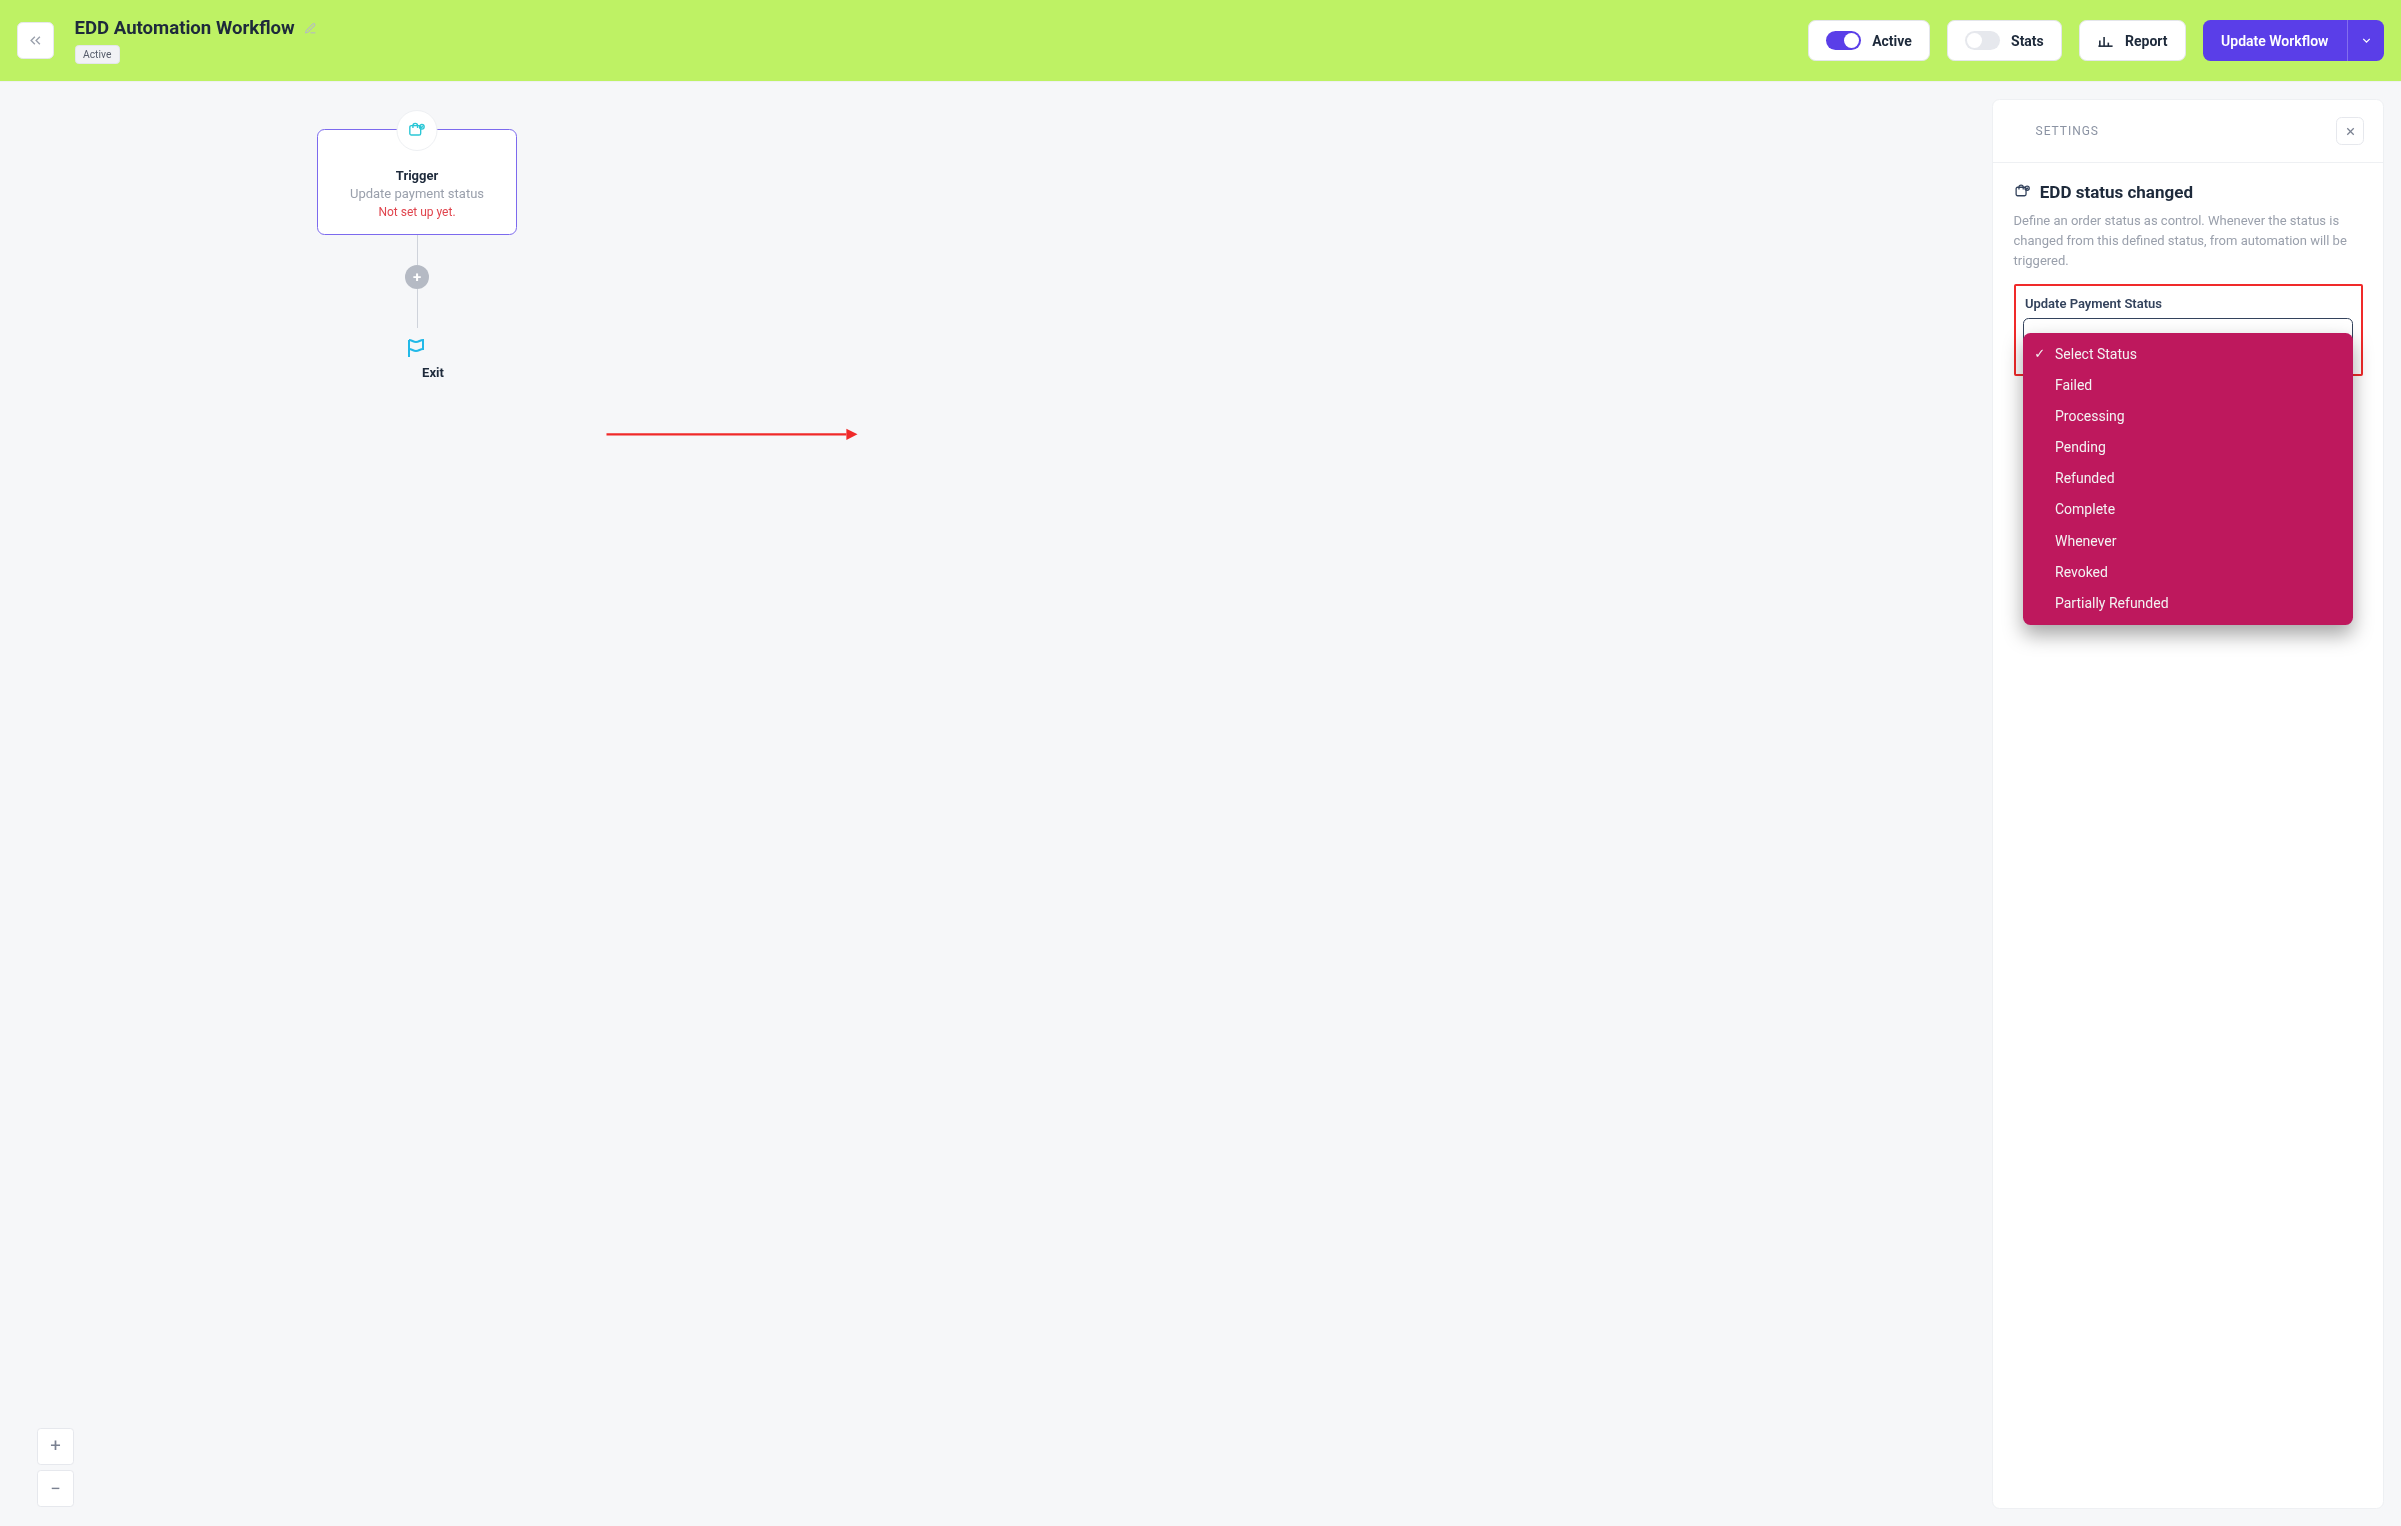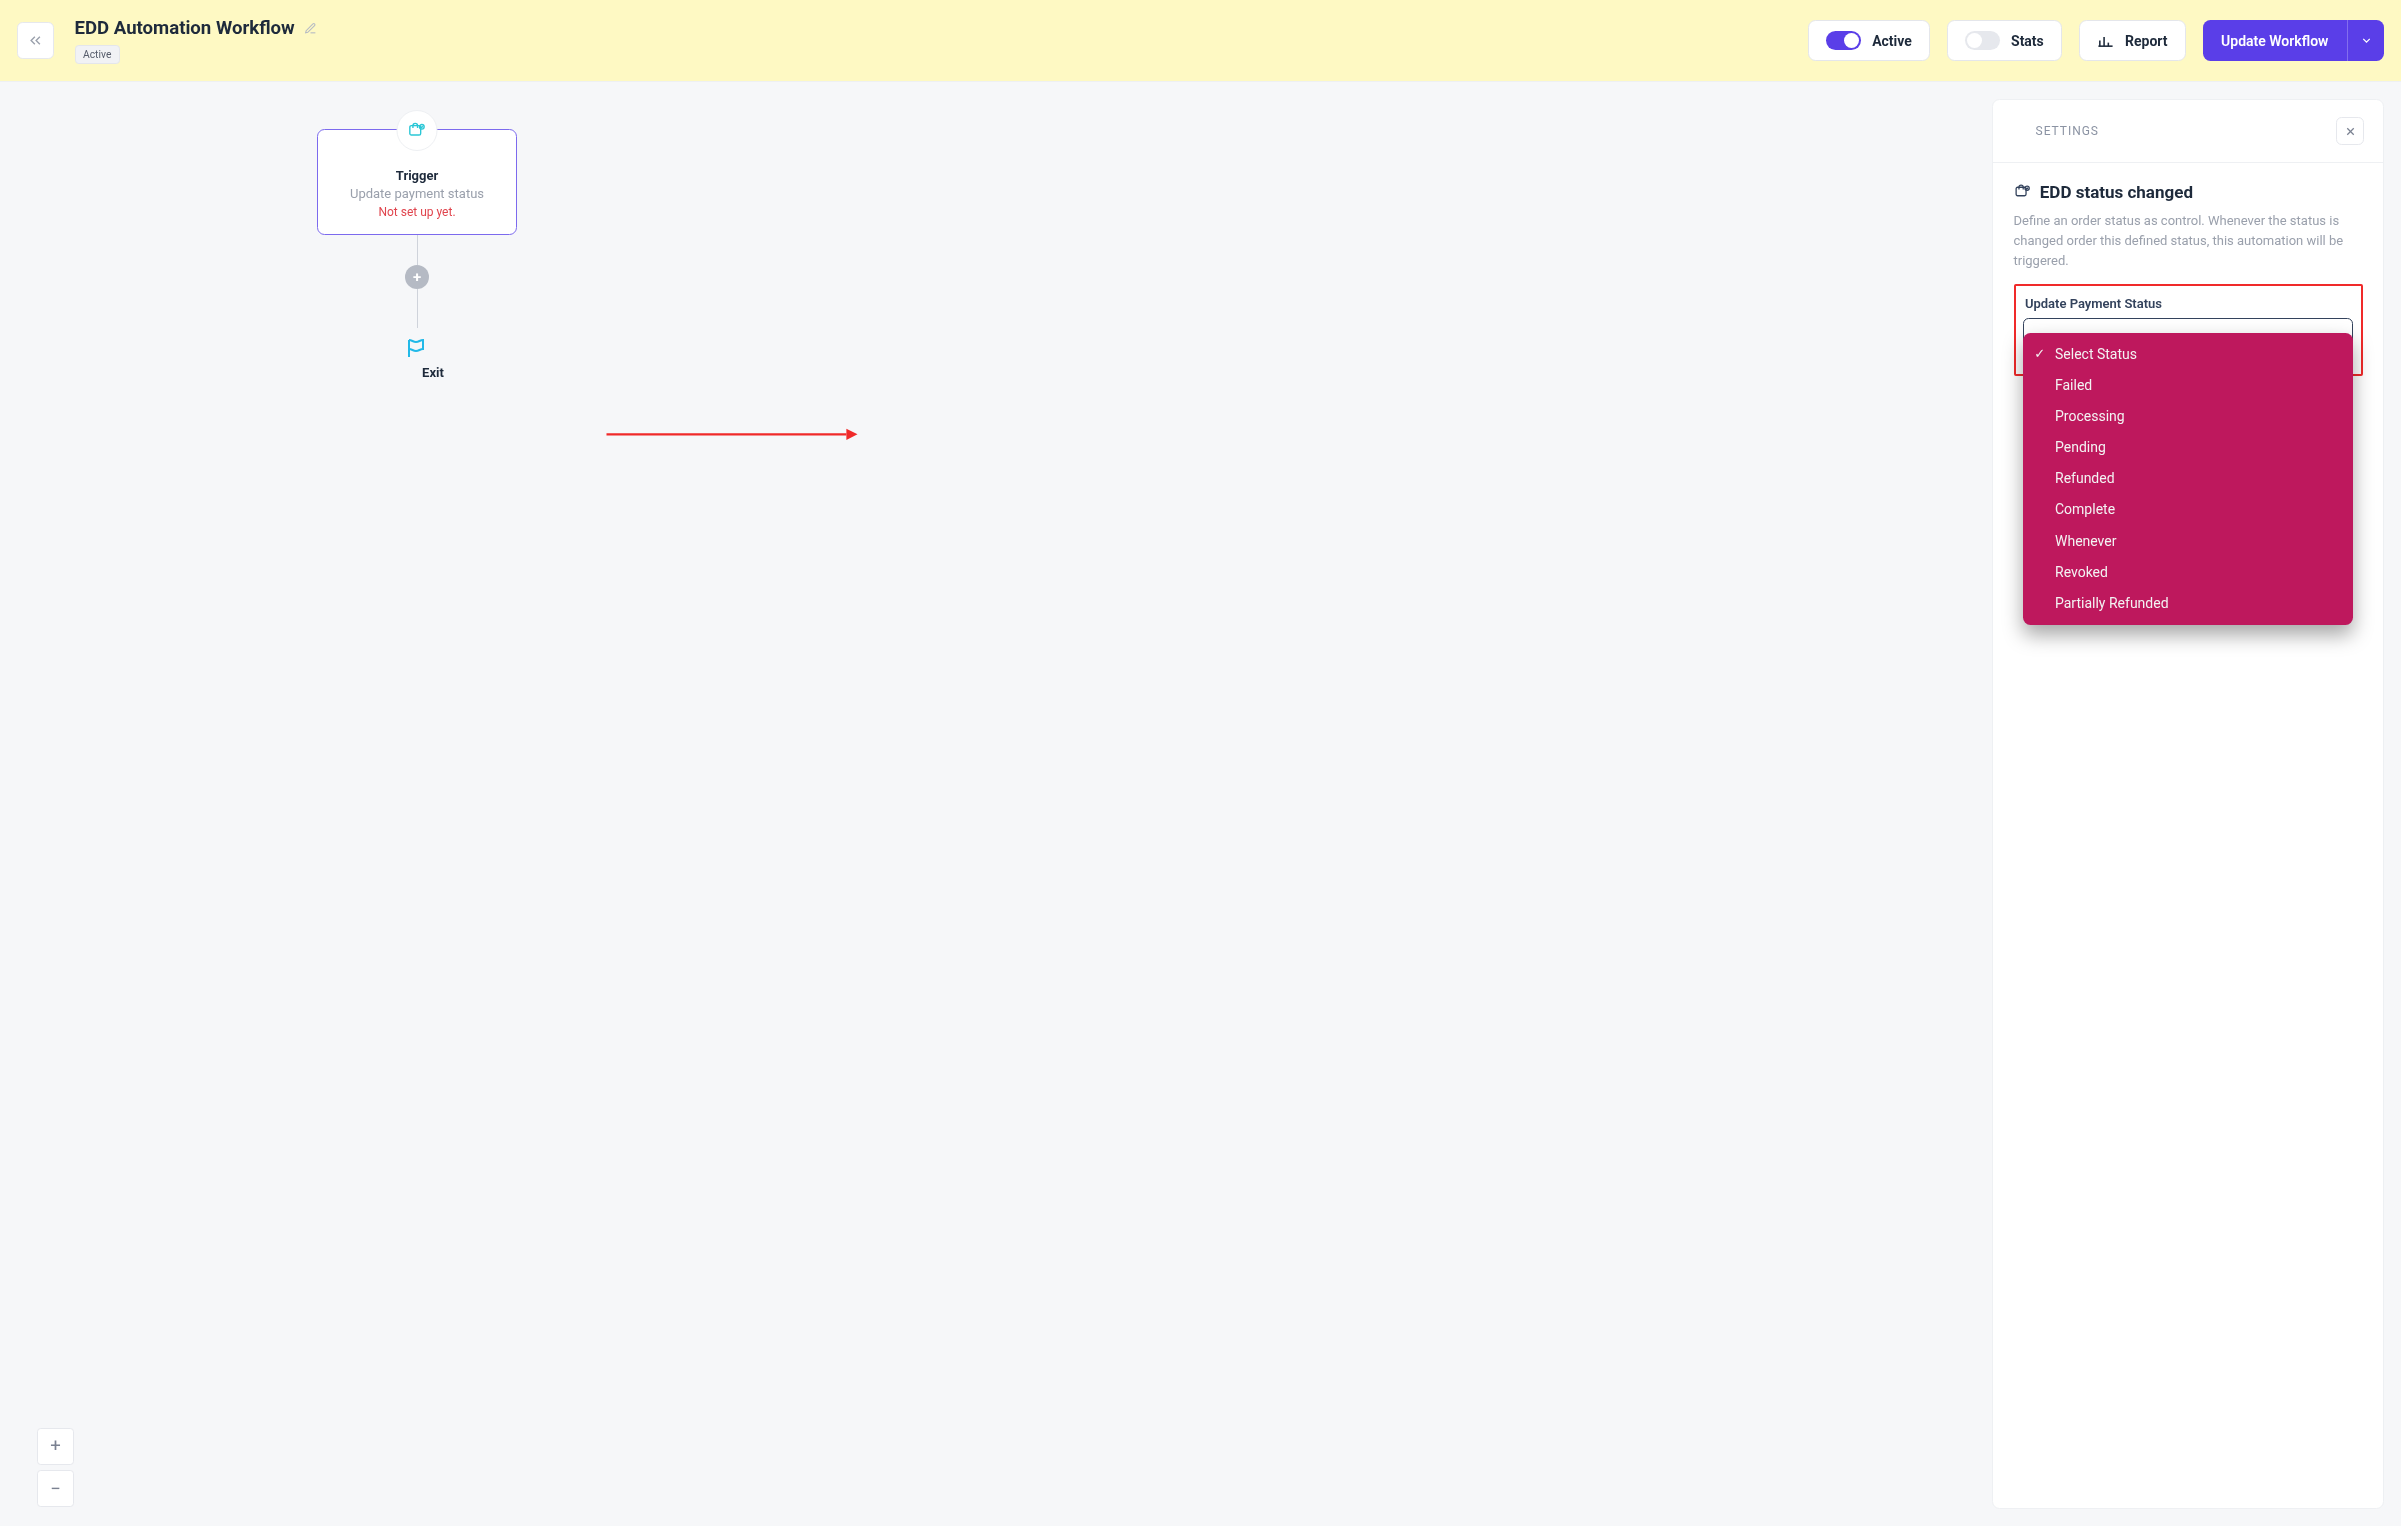--- a/index.html
+++ b/index.html
@@ -5,21 +5,21 @@
   * { box-sizing: border-box; margin: 0; padding: 0; font-family: -apple-system, BlinkMacSystemFont, "Segoe UI", Roboto, Helvetica, Arial, sans-serif; }
   html, body { width: 100%; height: 100%; background: #fff; }
   body { position: relative; overflow: hidden; }
 
   
   .header {
     height: 82px; 
     display: flex;
     align-items: center;
     padding: 0 17px;
-    background: #fef9c3;
+    background: #bef264;
     border-bottom: 0.9px solid #eef0f3;
   }
   .collapse-btn {
     width: 37px; height: 37px;
     border: 0.9px solid #e6e8ed;
     border-radius: 5.6px;
     display: flex; align-items: center; justify-content: center;
     color: #9aa0ac;
     cursor: pointer;
     background: #fff;
@@ -282,21 +282,21 @@
         <span style="color:#33425c;">
           <svg width="17" height="17" viewBox="0 0 24 24" fill="none" stroke="currentColor" stroke-width="1.8">
               <rect x="3" y="6" width="14" height="12" rx="2"></rect>
               <path d="M7 9V6a3 3 0 0 1 6 0v3"></path>
               <circle cx="18.5" cy="7.5" r="3"></circle>
               <path d="M17.2 7.5l1 1 1.6-1.8"></path>
             </svg>
         </span>
         <span class="t">EDD status changed</span>
       </div>
-      <div class="panel-desc">Define an order status as control. Whenever the status is changed order this defined status, this automation will be triggered.</div>
+      <div class="panel-desc">Define an order status as control. Whenever the status is changed from this defined status, from automation will be triggered.</div>
 
       <div class="highlight-box" style="position:relative;">
         <div class="field-label">Update Payment Status</div>
         <div class="select-box"></div>
 
         <div class="dropdown" id="dropdown">
             <div class="opt sel">Select Status</div>
             <div class="opt">Failed</div>
             <div class="opt">Processing</div>
             <div class="opt">Pending</div>

